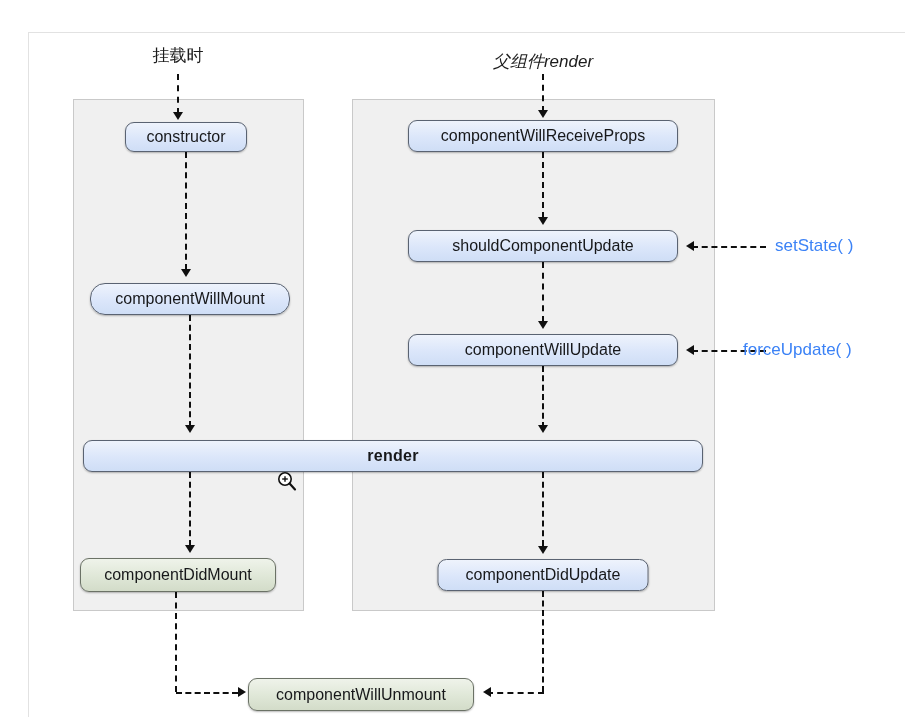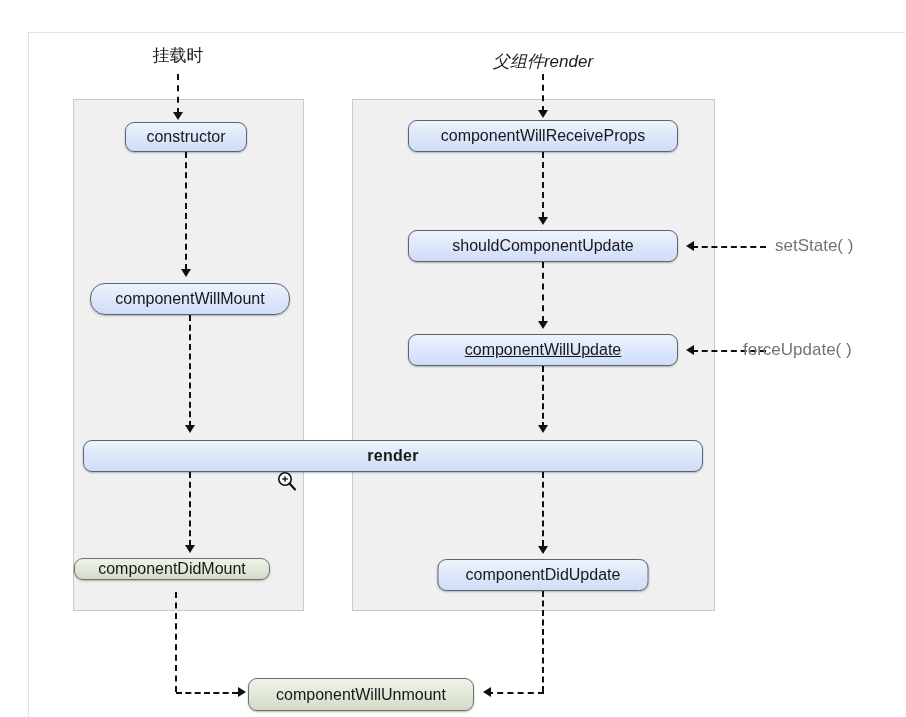--- a/index.html
+++ b/index.html
@@ -76,25 +76,25 @@
     border-color: #6b7266;
   }
   .node.wide {
     font-weight: bold;
     letter-spacing: 0.3px;
   }
 
   
   #node-constructor        { left: 186px; top: 122px; width: 122px; height: 30px; }
   #node-cwm                { left: 190px; top: 283px; width: 200px; height: 32px; border-radius: 15px; }
-  #node-cdm                { left: 172px; top: 558px; width: 196px; height: 22px; }
+  #node-cdm                { left: 178px; top: 558px; width: 196px; height: 34px; }
 
   #node-cwrp               { left: 543px; top: 120px; width: 270px; height: 32px; }
   #node-scu                { left: 543px; top: 230px; width: 270px; height: 32px; }
-  #node-cwu                { left: 543px; top: 334px; width: 270px; height: 32px; text-decoration: underline; }
+  #node-cwu                { left: 543px; top: 334px; width: 270px; height: 32px; }
   #node-cdu                { left: 543px; top: 559px; width: 211px; height: 32px; }
 
   #node-render             { left: 393px; top: 440px; width: 620px; height: 32px; }
   #node-cwun               { left: 361px; top: 678px; width: 226px; height: 33px; }
 
   
   .vline {
     position: absolute;
     width: 0;
     border-left: 2.5px dashed #0f0f0f;
@@ -129,21 +129,21 @@
     border-top: 5px solid transparent;
     border-bottom: 5px solid transparent;
     border-left: 8px solid #0f0f0f;
     transform: translateY(-50%);
   }
 
   
   .trigger-label {
     position: absolute;
     font-size: 17px;
-    color: #737373;
+    color: #3b82f6;
     white-space: nowrap;
     transform: translateY(-50%);
   }
   #label-setstate    { left: 775px; top: 246px; }
   #label-forceupdate { left: 743px; top: 350px; }
 
   
   #zoom-cursor {
     position: absolute;
     left: 276px;

